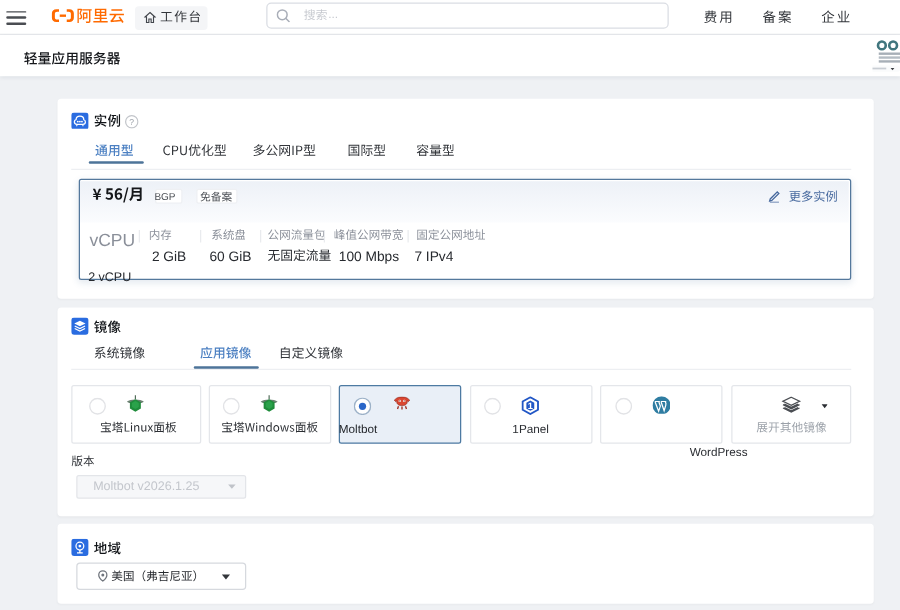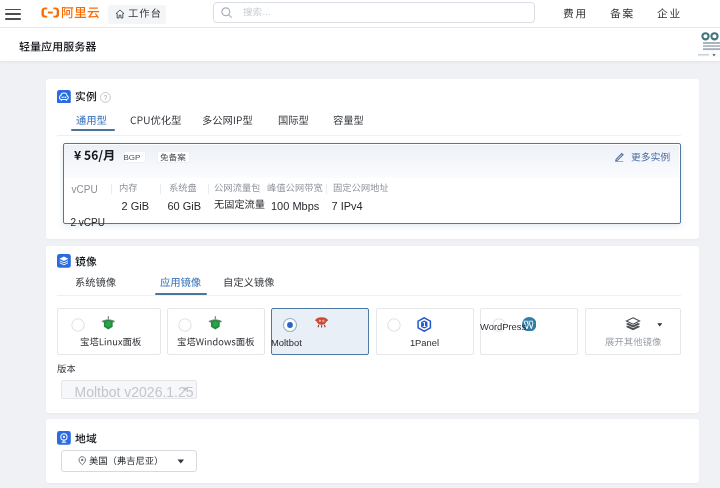--- a/index.html
+++ b/index.html
@@ -100,21 +100,21 @@
 <svg style="position:absolute;left:160.3px;top:153.2px" width="25.80" height="9.98" viewBox="0 -880 3000 1160">
     <path transform="scale(1,-1)" fill="#4a4e54" d="M332 843C278 743 178 619 41 528C59 516 83 491 95 473C115 488 135 503 154 518V277H423C376 149 277 49 52 -7C68 -22 87 -51 95 -71C347 -3 454 120 504 277H548V43C548 -37 574 -60 671 -60C691 -60 818 -60 839 -60C925 -60 947 -24 956 119C934 124 904 136 887 148C883 27 876 8 833 8C806 8 700 8 679 8C633 8 625 13 625 44V277H877V588H583C621 633 659 687 686 734L635 767L622 764H374C389 785 402 806 414 827ZM230 588C267 625 300 663 329 701H580C556 662 525 620 495 588ZM228 520H466C462 458 455 400 443 345H228ZM545 520H799V345H521C533 400 540 459 545 520ZM1685 688C1637 637 1572 593 1498 555C1430 589 1372 630 1329 677L1340 688ZM1369 843C1319 756 1221 656 1076 588C1093 576 1116 551 1128 533C1184 562 1233 595 1276 630C1317 588 1365 551 1420 519C1298 468 1160 433 1030 415C1043 398 1058 365 1064 344C1209 368 1363 411 1499 477C1624 417 1772 378 1926 358C1936 379 1956 410 1973 427C1831 443 1694 473 1578 519C1673 575 1754 644 1808 727L1759 758L1746 754H1399C1418 778 1435 802 1450 827ZM1248 129H1460V18H1248ZM1248 190V291H1460V190ZM1746 129V18H1537V129ZM1746 190H1537V291H1746ZM1170 357V-80H1248V-48H1746V-78H1827V357ZM2052 230V166H2401C2312 89 2167 24 2034 -5C2049 -20 2071 -48 2081 -66C2218 -30 2366 48 2460 141V-79H2535V146C2631 50 2784 -30 2924 -68C2934 -49 2956 -20 2972 -5C2837 24 2690 89 2599 166H2949V230H2535V313H2460V230ZM2431 823 2466 765H2080V621H2151V701H2852V621H2925V765H2546C2532 790 2512 822 2494 846ZM2663 535C2629 490 2583 454 2524 426C2453 440 2380 454 2307 465C2329 486 2353 510 2377 535ZM2190 427C2268 415 2345 402 2418 388C2322 361 2203 346 2061 339C2072 323 2083 298 2089 278C2274 291 2422 316 2536 363C2663 335 2773 304 2854 274L2917 327C2838 353 2735 381 2619 406C2673 440 2715 483 2746 535H2940V596H2432C2452 620 2471 644 2487 667L2420 689C2401 660 2377 628 2351 596H2064V535H2298C2262 495 2224 457 2190 427Z"></path>
   </svg>
 <svg class="ab" style="left:613.5px;top:151.5px" width="10.5" height="10.5" viewBox="0 0 11 11">
 <path d="M8.2 1.6 L9.5 2.9 L3.6 8.8 L1.8 9.3 L2.3 7.5 Z" fill="none" stroke="#47699e" stroke-width="1.1"></path>
 <path d="M2 10.4 H9.6" stroke="#47699e" stroke-width="1"></path>
   </svg>
 <svg style="position:absolute;left:630.5px;top:151.6px" width="39.20" height="11.37" viewBox="0 -880 4000 1160">
     <path transform="scale(1,-1)" fill="#47699e" d="M252 238 188 212C222 154 264 108 313 71C252 36 166 7 47 -15C63 -32 83 -64 92 -81C222 -53 315 -16 382 28C520 -45 704 -68 937 -77C941 -52 955 -20 969 -3C745 3 572 18 443 76C495 127 522 185 534 247H873V634H545V719H935V787H65V719H467V634H156V247H455C443 199 420 154 374 114C326 146 285 186 252 238ZM228 411H467V371C467 350 467 329 465 309H228ZM543 309C544 329 545 349 545 370V411H798V309ZM228 571H467V471H228ZM545 571H798V471H545ZM1456 842C1393 759 1272 661 1111 594C1128 582 1151 558 1163 541C1254 583 1331 632 1397 685H1679C1629 623 1560 569 1481 524C1445 554 1395 589 1353 613L1298 574C1338 551 1382 519 1415 489C1308 437 1190 401 1078 381C1091 365 1107 334 1114 314C1375 369 1668 503 1796 726L1747 756L1734 753H1473C1497 776 1519 800 1539 824ZM1619 493C1547 394 1403 283 1200 210C1216 196 1237 170 1247 153C1372 203 1477 264 1560 332H1833C1783 254 1711 191 1624 142C1589 175 1540 214 1500 242L1438 206C1477 177 1522 139 1555 106C1414 42 1246 7 1075 -9C1087 -28 1101 -61 1106 -82C1461 -40 1804 76 1944 373L1894 404L1880 400H1636C1660 425 1682 450 1702 475ZM2538 107C2671 57 2804 -12 2885 -74L2931 -15C2848 44 2708 113 2574 162ZM2240 557C2294 525 2358 475 2387 440L2435 494C2404 530 2339 575 2285 605ZM2140 401C2197 370 2264 320 2296 284L2342 341C2309 376 2241 422 2185 451ZM2090 726V523H2165V656H2834V523H2912V726H2569C2554 761 2528 810 2503 847L2429 824C2447 794 2466 758 2480 726ZM2071 256V191H2432C2376 94 2273 29 2081 -11C2097 -28 2116 -57 2124 -77C2349 -25 2461 62 2518 191H2935V256H2541C2570 353 2577 469 2581 606H2503C2499 464 2493 349 2461 256ZM3690 724V165H3756V724ZM3853 835V22C3853 6 3847 1 3831 0C3814 0 3761 -1 3701 2C3712 -20 3723 -52 3727 -72C3803 -73 3854 -71 3883 -58C3912 -47 3924 -25 3924 22V835ZM3358 290C3393 263 3435 228 3465 199C3418 98 3357 22 3285 -23C3301 -37 3323 -63 3333 -81C3487 26 3591 235 3625 554L3581 565L3568 563H3440C3454 612 3466 662 3476 714H3645V785H3297V714H3403C3373 554 3323 405 3250 306C3267 295 3296 271 3308 260C3352 322 3389 403 3419 494H3548C3537 411 3518 335 3494 268C3465 293 3429 320 3399 341ZM3212 839C3173 692 3109 548 3033 453C3045 434 3065 393 3071 376C3096 408 3120 444 3142 483V-78H3212V626C3238 689 3261 755 3280 820Z"></path>
   </svg>
-<div class="ab" style="left:71.5px;top:184.3px;font-size:10px;color:#8a8f99">vCPU</div>
+<div class="ab" style="left:71.5px;top:184.3px;font-size:14px;color:#8a8f99">vCPU</div>
 <div class="ab" style="left:70.5px;top:217px;font-size:10px;color:#26292e">2 vCPU</div>
 <svg style="position:absolute;left:118.5px;top:183.3px" width="18.60" height="10.79" viewBox="0 -880 2000 1160">
     <path transform="scale(1,-1)" fill="#8a8f99" d="M99 669V-82H173V595H462C457 463 420 298 199 179C217 166 242 138 253 122C388 201 460 296 498 392C590 307 691 203 742 135L804 184C742 259 620 376 521 464C531 509 536 553 538 595H829V20C829 2 824 -4 804 -5C784 -5 716 -6 645 -3C656 -24 668 -58 671 -79C761 -79 823 -79 858 -67C892 -54 903 -30 903 19V669H539V840H463V669ZM1613 349V266H1335V196H1613V10C1613 -4 1610 -8 1592 -9C1574 -10 1514 -10 1448 -8C1458 -29 1468 -58 1471 -79C1557 -79 1613 -79 1647 -68C1680 -56 1689 -35 1689 9V196H1957V266H1689V324C1762 370 1840 432 1894 492L1846 529L1831 525H1420V456H1761C1718 416 1663 375 1613 349ZM1385 840C1373 797 1359 753 1342 709H1063V637H1311C1246 499 1153 370 1031 284C1043 267 1061 235 1069 216C1112 247 1152 282 1188 320V-78H1264V411C1316 481 1358 557 1394 637H1939V709H1424C1438 746 1451 784 1462 821Z"></path>
   </svg>
 <div class="ab" style="left:121.5px;top:199.8px;font-size:11px;color:#26292e">2 GiB</div>
 <svg style="position:absolute;left:168.5px;top:183.3px" width="27.90" height="10.79" viewBox="0 -880 3000 1160">
     <path transform="scale(1,-1)" fill="#8a8f99" d="M286 224C233 152 150 78 70 30C90 19 121 -6 136 -20C212 34 301 116 361 197ZM636 190C719 126 822 34 872 -22L936 23C882 80 779 168 695 229ZM664 444C690 420 718 392 745 363L305 334C455 408 608 500 756 612L698 660C648 619 593 580 540 543L295 531C367 582 440 646 507 716C637 729 760 747 855 770L803 833C641 792 350 765 107 753C115 736 124 706 126 688C214 692 308 698 401 706C336 638 262 578 236 561C206 539 182 524 162 521C170 502 181 469 183 454C204 462 235 466 438 478C353 425 280 385 245 369C183 338 138 319 106 315C115 295 126 260 129 245C157 256 196 261 471 282V20C471 9 468 5 451 4C435 3 380 3 320 6C332 -15 345 -47 349 -69C422 -69 472 -68 505 -56C539 -44 547 -23 547 19V288L796 306C825 273 849 242 866 216L926 252C885 313 799 405 722 474ZM1698 352V36C1698 -38 1715 -60 1785 -60C1799 -60 1859 -60 1873 -60C1935 -60 1953 -22 1958 114C1939 119 1909 131 1894 145C1891 24 1887 6 1865 6C1853 6 1806 6 1797 6C1775 6 1772 9 1772 36V352ZM1510 350C1504 152 1481 45 1317 -16C1334 -30 1355 -58 1364 -77C1545 -3 1576 126 1584 350ZM1042 53 1059 -21C1149 8 1267 45 1379 82L1367 147C1246 111 1123 74 1042 53ZM1595 824C1614 783 1639 729 1649 695H1407V627H1587C1542 565 1473 473 1450 451C1431 433 1406 426 1387 421C1395 405 1409 367 1412 348C1440 360 1482 365 1845 399C1861 372 1876 346 1886 326L1949 361C1919 419 1854 513 1800 583L1741 553C1763 524 1786 491 1807 458L1532 435C1577 490 1634 568 1676 627H1948V695H1660L1724 715C1712 747 1687 802 1664 842ZM1060 423C1075 430 1098 435 1218 452C1175 389 1136 340 1118 321C1086 284 1063 259 1041 255C1050 235 1062 198 1066 182C1087 195 1121 206 1369 260C1367 276 1366 305 1368 326L1179 289C1255 377 1330 484 1393 592L1326 632C1307 595 1286 557 1263 522L1140 509C1202 595 1264 704 1310 809L1234 844C1190 723 1116 594 1092 561C1070 527 1051 504 1033 500C1043 479 1055 439 1060 423ZM2390 426C2446 397 2516 352 2550 320L2588 368C2554 400 2483 442 2428 469ZM2464 850C2457 826 2444 793 2431 765H2212V589L2211 550H2051V484H2201C2186 423 2151 361 2074 312C2090 302 2118 274 2129 259C2221 319 2261 402 2277 484H2741V367C2741 356 2737 352 2723 352C2710 351 2664 351 2616 352C2627 334 2637 307 2640 288C2708 288 2752 288 2779 299C2807 310 2816 330 2816 366V484H2956V550H2816V765H2512L2545 834ZM2397 647C2450 621 2514 580 2545 550H2286L2287 588V703H2741V550H2547L2585 596C2552 627 2487 666 2434 690ZM2158 261V15H2045V-52H2955V15H2843V261ZM2228 15V200H2362V15ZM2431 15V200H2565V15ZM2635 15V200H2770V15Z"></path>
   </svg>
 <div class="ab" style="left:167.5px;top:199.8px;font-size:11px;color:#26292e">60 GiB</div>
 <svg style="position:absolute;left:214.2px;top:183.3px" width="46.50" height="10.79" viewBox="0 -880 5000 1160">
@@ -217,29 +217,29 @@
     <path d="M0.3 0.3 H5.2 L2.75 3.6 Z" fill="#2b2e33"></path>
   </svg>
 <svg style="position:absolute;left:80.2px;top:336.9px" width="61.41" height="10.90" viewBox="0 -880 6533 1160">
     <path transform="scale(1,-1)" fill="#2b2e33" d="M614 171C668 126 738 64 773 27L828 71C792 107 720 167 667 209ZM430 830C448 795 469 751 484 715H83V504H158V644H839V520H161V449H457V292H187V222H457V19H66V-51H935V19H538V222H817V292H538V449H839V504H916V715H570C554 753 526 807 503 848ZM1480 387V323H1802V387ZM1741 838V739H1538V838H1468V739H1324V672H1468V574H1538V672H1741V574H1811V672H1956V739H1811V838ZM1417 247V-80H1488V-42H1800V-80H1874V247ZM1488 22V184H1800V22ZM1036 130 1061 54C1145 87 1252 129 1353 170L1338 239L1237 201V525H1338V597H1237V829H1165V597H1053V525H1165V174C1117 157 1072 141 1036 130ZM1619 620C1551 530 1421 436 1284 374C1300 361 1325 334 1337 318C1447 373 1548 445 1627 525C1700 462 1821 376 1923 328C1934 346 1957 373 1973 387C1867 430 1738 509 1669 570L1688 594ZM2101 0H2514V79H2193V733H2101ZM2635 0H2727V543H2635ZM2681 655C2717 655 2742 679 2742 716C2742 751 2717 775 2681 775C2645 775 2621 751 2621 716C2621 679 2645 655 2681 655ZM2910 0H3002V394C3056 449 3094 477 3150 477C3222 477 3253 434 3253 332V0H3344V344C3344 482 3292 557 3178 557C3104 557 3047 516 2996 464H2994L2985 543H2910ZM3679 -13C3753 -13 3807 26 3858 85H3861L3868 0H3944V543H3853V158C3801 94 3762 66 3706 66C3634 66 3604 109 3604 210V543H3512V199C3512 60 3564 -13 3679 -13ZM4050 0H4146L4219 127C4238 160 4255 193 4274 224H4279C4300 193 4320 160 4338 127L4418 0H4518L4339 274L4504 543H4409L4342 424C4325 393 4310 364 4294 333H4289C4271 364 4252 393 4236 424L4163 543H4064L4229 283ZM4922 334H5134V221H4922ZM4922 395V506H5134V395ZM4922 160H5134V43H4922ZM4591 774V702H4977C4970 661 4959 614 4949 576H4637V-80H4709V-27H5353V-80H5429V576H5026L5065 702H5478V774ZM4709 43V506H4853V43ZM5353 43H5203V506H5353ZM5730 840V647H5591V577H5724C5692 439 5630 278 5565 197C5578 179 5596 145 5604 125C5650 193 5696 305 5730 421V-79H5800V456C5827 405 5859 342 5872 309L5918 366C5901 396 5825 512 5800 546V577H5920V647H5800V840ZM6412 821C6311 779 6118 755 5961 746V502C5961 343 5951 118 5839 -40C5856 -48 5887 -70 5901 -82C6010 75 6032 309 6034 476H6064C6094 351 6137 238 6197 144C6133 70 6057 16 5973 -19C5989 -33 6009 -62 6019 -80C6102 -41 6177 12 6241 82C6297 11 6366 -45 6448 -82C6460 -62 6483 -32 6500 -18C6416 15 6346 70 6289 141C6362 241 6416 370 6444 533L6397 547L6384 544H6034V685C6184 695 6356 718 6462 761ZM6360 476C6335 370 6295 280 6243 204C6194 283 6157 376 6131 476Z"></path>
   </svg>
 <svg style="position:absolute;left:176.7px;top:336.9px" width="77.63" height="10.90" viewBox="0 -880 8259 1160">
     <path transform="scale(1,-1)" fill="#2b2e33" d="M614 171C668 126 738 64 773 27L828 71C792 107 720 167 667 209ZM430 830C448 795 469 751 484 715H83V504H158V644H839V520H161V449H457V292H187V222H457V19H66V-51H935V19H538V222H817V292H538V449H839V504H916V715H570C554 753 526 807 503 848ZM1480 387V323H1802V387ZM1741 838V739H1538V838H1468V739H1324V672H1468V574H1538V672H1741V574H1811V672H1956V739H1811V838ZM1417 247V-80H1488V-42H1800V-80H1874V247ZM1488 22V184H1800V22ZM1036 130 1061 54C1145 87 1252 129 1353 170L1338 239L1237 201V525H1338V597H1237V829H1165V597H1053V525H1165V174C1117 157 1072 141 1036 130ZM1619 620C1551 530 1421 436 1284 374C1300 361 1325 334 1337 318C1447 373 1548 445 1627 525C1700 462 1821 376 1923 328C1934 346 1957 373 1973 387C1867 430 1738 509 1669 570L1688 594ZM2181 0H2291L2400 442C2412 500 2426 553 2437 609H2441C2453 553 2464 500 2477 442L2588 0H2700L2851 733H2763L2684 334C2671 255 2657 176 2644 96H2638C2620 176 2604 256 2586 334L2484 733H2399L2298 334C2280 255 2262 176 2246 96H2242C2227 176 2213 255 2198 334L2121 733H2026ZM2970 0H3062V543H2970ZM3016 655C3052 655 3077 679 3077 716C3077 751 3052 775 3016 775C2980 775 2956 751 2956 716C2956 679 2980 655 3016 655ZM3245 0H3337V394C3391 449 3429 477 3485 477C3557 477 3588 434 3588 332V0H3679V344C3679 482 3627 557 3513 557C3439 557 3382 516 3331 464H3329L3320 543H3245ZM4040 -13C4105 -13 4163 22 4205 64H4208L4216 0H4291V796H4199V587L4204 494C4156 533 4115 557 4051 557C3927 557 3816 447 3816 271C3816 90 3904 -13 4040 -13ZM4060 64C3965 64 3910 141 3910 272C3910 396 3980 480 4067 480C4112 480 4154 464 4199 423V138C4154 88 4110 64 4060 64ZM4686 -13C4819 -13 4937 91 4937 271C4937 452 4819 557 4686 557C4553 557 4435 452 4435 271C4435 91 4553 -13 4686 -13ZM4686 63C4592 63 4529 146 4529 271C4529 396 4592 480 4686 480C4780 480 4844 396 4844 271C4844 146 4780 63 4686 63ZM5167 0H5273L5350 291C5364 343 5375 394 5387 449H5392C5405 394 5415 344 5429 293L5507 0H5618L5765 543H5677L5598 229C5586 177 5576 128 5565 78H5560C5547 128 5535 177 5522 229L5437 543H5348L5263 229C5250 177 5238 128 5227 78H5222C5211 128 5201 177 5190 229L5109 543H5016ZM6025 -13C6153 -13 6222 60 6222 148C6222 251 6136 283 6057 313C5996 336 5940 356 5940 407C5940 450 5972 486 6041 486C6089 486 6127 465 6164 438L6208 495C6167 529 6107 557 6040 557C5921 557 5853 489 5853 403C5853 310 5935 274 6011 246C6071 224 6135 198 6135 143C6135 96 6100 58 6028 58C5963 58 5915 84 5867 123L5823 62C5874 19 5948 -13 6025 -13ZM6648 334H6860V221H6648ZM6648 395V506H6860V395ZM6648 160H6860V43H6648ZM6317 774V702H6703C6696 661 6685 614 6675 576H6363V-80H6435V-27H7079V-80H7155V576H6752L6791 702H7204V774ZM6435 43V506H6579V43ZM7079 43H6929V506H7079ZM7456 840V647H7317V577H7450C7418 439 7356 278 7291 197C7304 179 7322 145 7330 125C7376 193 7422 305 7456 421V-79H7526V456C7553 405 7585 342 7598 309L7644 366C7627 396 7551 512 7526 546V577H7646V647H7526V840ZM8138 821C8037 779 7844 755 7687 746V502C7687 343 7677 118 7565 -40C7582 -48 7613 -70 7627 -82C7736 75 7758 309 7760 476H7790C7820 351 7863 238 7923 144C7859 70 7783 16 7699 -19C7715 -33 7735 -62 7745 -80C7828 -41 7903 12 7967 82C8023 11 8092 -45 8174 -82C8186 -62 8209 -32 8226 -18C8142 15 8072 70 8015 141C8088 241 8142 370 8170 533L8123 547L8110 544H7760V685C7910 695 8082 718 8188 761ZM8086 476C8061 370 8021 280 7969 204C7920 283 7883 376 7857 476Z"></path>
   </svg>
 <div class="ab" style="left:271px;top:336.8px;width:98px;text-align:left;font-size:9.4px;color:#23262b">Moltbot</div>
 <div class="ab" style="left:375.5px;top:336.8px;width:98px;text-align:center;font-size:9.4px;color:#2b2e33">1Panel</div>
-<div class="ab" style="left:480px;top:321px;width:118px;text-align:left;font-size:9.4px;color:#2b2e33">WordPress</div>
+<div class="ab" style="left:480px;top:356px;width:118px;text-align:right;font-size:9.4px;color:#2b2e33">WordPress</div>
 <svg style="position:absolute;left:604.5px;top:336.9px" width="56.40" height="10.90" viewBox="0 -880 6000 1160">
     <path transform="scale(1,-1)" fill="#9aa0a8" d="M313 -81V-80C332 -68 364 -60 615 3C613 17 615 46 618 65L402 17V222H540C609 68 736 -35 916 -81C925 -61 945 -34 961 -19C874 -1 798 31 737 76C789 104 850 141 897 177L840 217C803 186 742 145 691 116C659 147 632 182 611 222H950V288H741V393H910V457H741V550H670V457H469V550H400V457H249V393H400V288H221V222H331V60C331 15 301 -8 282 -18C293 -32 308 -63 313 -81ZM469 393H670V288H469ZM216 727H815V625H216ZM141 792V498C141 338 132 115 31 -42C50 -50 83 -69 98 -81C202 83 216 328 216 498V559H890V792ZM1649 703V418H1369V461V703ZM1052 418V346H1288C1274 209 1223 75 1054 -28C1074 -41 1101 -66 1114 -84C1299 33 1351 189 1365 346H1649V-81H1726V346H1949V418H1726V703H1918V775H1089V703H1293V461L1292 418ZM2573 65C2691 21 2810 -33 2880 -76L2949 -26C2871 15 2743 71 2625 112ZM2361 118C2291 69 2153 11 2045 -21C2061 -36 2083 -62 2094 -78C2202 -43 2339 15 2428 71ZM2686 839V723H2313V839H2239V723H2083V653H2239V205H2054V135H2946V205H2761V653H2922V723H2761V839ZM2313 205V315H2686V205ZM2313 653H2686V553H2313ZM2313 488H2686V379H2313ZM3398 740V476L3271 427L3300 360L3398 398V72C3398 -38 3433 -67 3554 -67C3581 -67 3787 -67 3815 -67C3926 -67 3951 -22 3963 117C3941 122 3911 135 3893 147C3885 29 3875 2 3813 2C3769 2 3591 2 3556 2C3485 2 3472 14 3472 72V427L3620 485V143H3691V512L3847 573C3846 416 3844 312 3837 285C3830 259 3820 255 3802 255C3790 255 3753 254 3726 256C3735 238 3742 208 3744 186C3775 185 3818 186 3846 193C3877 201 3898 220 3906 266C3915 309 3918 453 3918 635L3922 648L3870 669L3856 658L3847 650L3691 590V838H3620V562L3472 505V740ZM3266 836C3210 684 3117 534 3018 437C3032 420 3053 382 3060 365C3094 401 3128 442 3160 487V-78H3234V603C3273 671 3308 743 3336 815ZM4531 303H4838V235H4531ZM4531 418H4838V352H4531ZM4629 831 4656 767H4446V705H4927V767H4732C4722 792 4708 822 4696 846ZM4783 696C4774 665 4757 620 4741 587H4571L4624 600C4618 627 4603 668 4587 698L4526 684C4540 654 4553 614 4558 587H4416V523H4950V587H4809L4853 680ZM4463 470V183H4560C4550 60 4511 8 4352 -25C4367 -38 4386 -66 4393 -83C4572 -40 4619 32 4631 183H4719V13C4719 -50 4735 -68 4802 -68C4816 -68 4873 -68 4888 -68C4943 -68 4960 -41 4966 69C4948 74 4920 82 4906 93C4904 2 4899 -10 4879 -10C4867 -10 4822 -10 4813 -10C4793 -10 4789 -7 4789 14V183H4908V470ZM4175 837C4145 744 4094 654 4035 595C4048 579 4068 542 4074 526C4108 562 4141 608 4170 658H4381V726H4205C4219 756 4231 787 4242 818ZM4058 344V275H4193V86C4193 41 4158 8 4139 -4C4152 -20 4172 -53 4180 -71C4195 -52 4223 -34 4401 77C4395 92 4387 121 4384 141L4264 71V275H4394V344H4264V479H4366V547H4103V479H4193V344ZM5486 710H5666C5649 681 5628 651 5607 629H5420C5444 656 5466 683 5486 710ZM5487 839C5445 755 5366 649 5256 571C5272 561 5294 539 5305 523C5324 537 5341 552 5358 567V413H5513C5465 371 5394 329 5287 296C5303 283 5321 262 5330 249C5420 278 5486 313 5534 350C5550 335 5564 320 5577 303C5509 242 5384 180 5287 151C5301 139 5319 117 5329 102C5417 134 5530 197 5604 260C5614 241 5622 222 5628 204C5549 123 5402 46 5278 10C5292 -3 5311 -27 5322 -44C5430 -7 5555 63 5642 141C5651 78 5640 24 5618 3C5604 -14 5589 -16 5569 -16C5552 -16 5529 -15 5503 -12C5514 -31 5520 -60 5521 -77C5544 -79 5566 -79 5584 -79C5619 -79 5645 -72 5670 -45C5713 -4 5727 104 5694 209L5743 232C5779 123 5841 28 5921 -23C5932 -5 5954 21 5970 34C5893 76 5831 162 5798 259C5837 279 5876 301 5909 322L5858 370C5812 337 5738 292 5675 260C5653 307 5621 352 5577 387L5600 413H5898V629H5685C5714 664 5743 703 5765 741L5721 773L5707 769H5526L5559 826ZM5425 571H5603C5598 542 5588 507 5563 470H5425ZM5665 571H5829V470H5637C5655 507 5663 542 5665 571ZM5262 836C5209 685 5122 535 5029 437C5043 420 5065 381 5072 363C5102 395 5131 433 5159 473V-77H5230V588C5270 660 5305 738 5333 815Z"></path>
   </svg>
 <svg style="position:absolute;left:56.5px;top:364.4px" width="18.80" height="10.90" viewBox="0 -880 2000 1160">
     <path transform="scale(1,-1)" fill="#33363b" d="M105 820V422C105 271 96 91 30 -37C47 -47 72 -69 84 -83C143 20 164 151 171 283H309V-79H378V351H173L174 423V496H439V563H351V842H282V563H174V820ZM852 479C830 365 792 268 743 188C694 272 659 371 636 479ZM483 772V427C483 278 474 90 397 -43C415 -52 444 -72 457 -85C543 58 555 259 555 427V479H576C602 345 642 226 700 128C646 61 583 11 514 -21C530 -35 549 -64 559 -82C627 -47 689 2 742 65C789 3 845 -46 912 -82C923 -63 946 -36 963 -22C893 11 834 60 786 123C857 228 908 365 932 539L887 551L875 548H555V712C692 723 841 742 948 768L901 832C800 806 630 784 483 772ZM1460 839V629H1065V553H1367C1294 383 1170 221 1037 140C1055 125 1080 98 1092 79C1237 178 1366 357 1444 553H1460V183H1226V107H1460V-80H1539V107H1772V183H1539V553H1553C1629 357 1758 177 1906 81C1920 102 1946 131 1965 146C1826 226 1700 384 1628 553H1937V629H1539V839Z"></path>
   </svg>
 <div style="position:absolute;left:61px;top:379.5px;width:135.5px;height:19.5px;background:#f6f7f9;border:1px solid #e3e5e9;border-radius:2px;box-sizing:border-box"></div>
-<div class="ab" style="left:74.5px;top:384.4px;font-size:14px;color:#c3c6cc">Moltbot v2026.1.25</div>
+<div class="ab" style="left:74.5px;top:384.4px;font-size:10px;color:#c3c6cc">Moltbot v2026.1.25</div>
 <svg class="ab" style="left:181.5px;top:387px" width="7" height="4.5" viewBox="0 0 7 4.5">
     <path d="M0.5 0.5 H6.5 L3.5 4 Z" fill="#c0c3c9"></path>
   </svg>
 <div style="position:absolute;left:45.5px;top:418.5px;width:653px;height:64.0px;background:#fff;border-radius:3px;box-shadow:0 1px 2px rgba(0,0,0,.03)"></div>
 <svg class="ab" style="left:56.9px;top:431.2px" width="13.8" height="13.8" viewBox="0 0 15 15">
 <rect x="0" y="0" width="15" height="15" rx="2.6" fill="#2a6ce0"></rect>
     <circle cx="7.5" cy="6.4" r="3.4" fill="none" stroke="#fff" stroke-width="1.1"></circle>
     <circle cx="7.5" cy="6.4" r="1.2" fill="#fff"></circle>
     <path d="M7.5 9.8 V12.2 M5 12.2 H10" stroke="#fff" stroke-width="1.1"></path>
   </svg>

